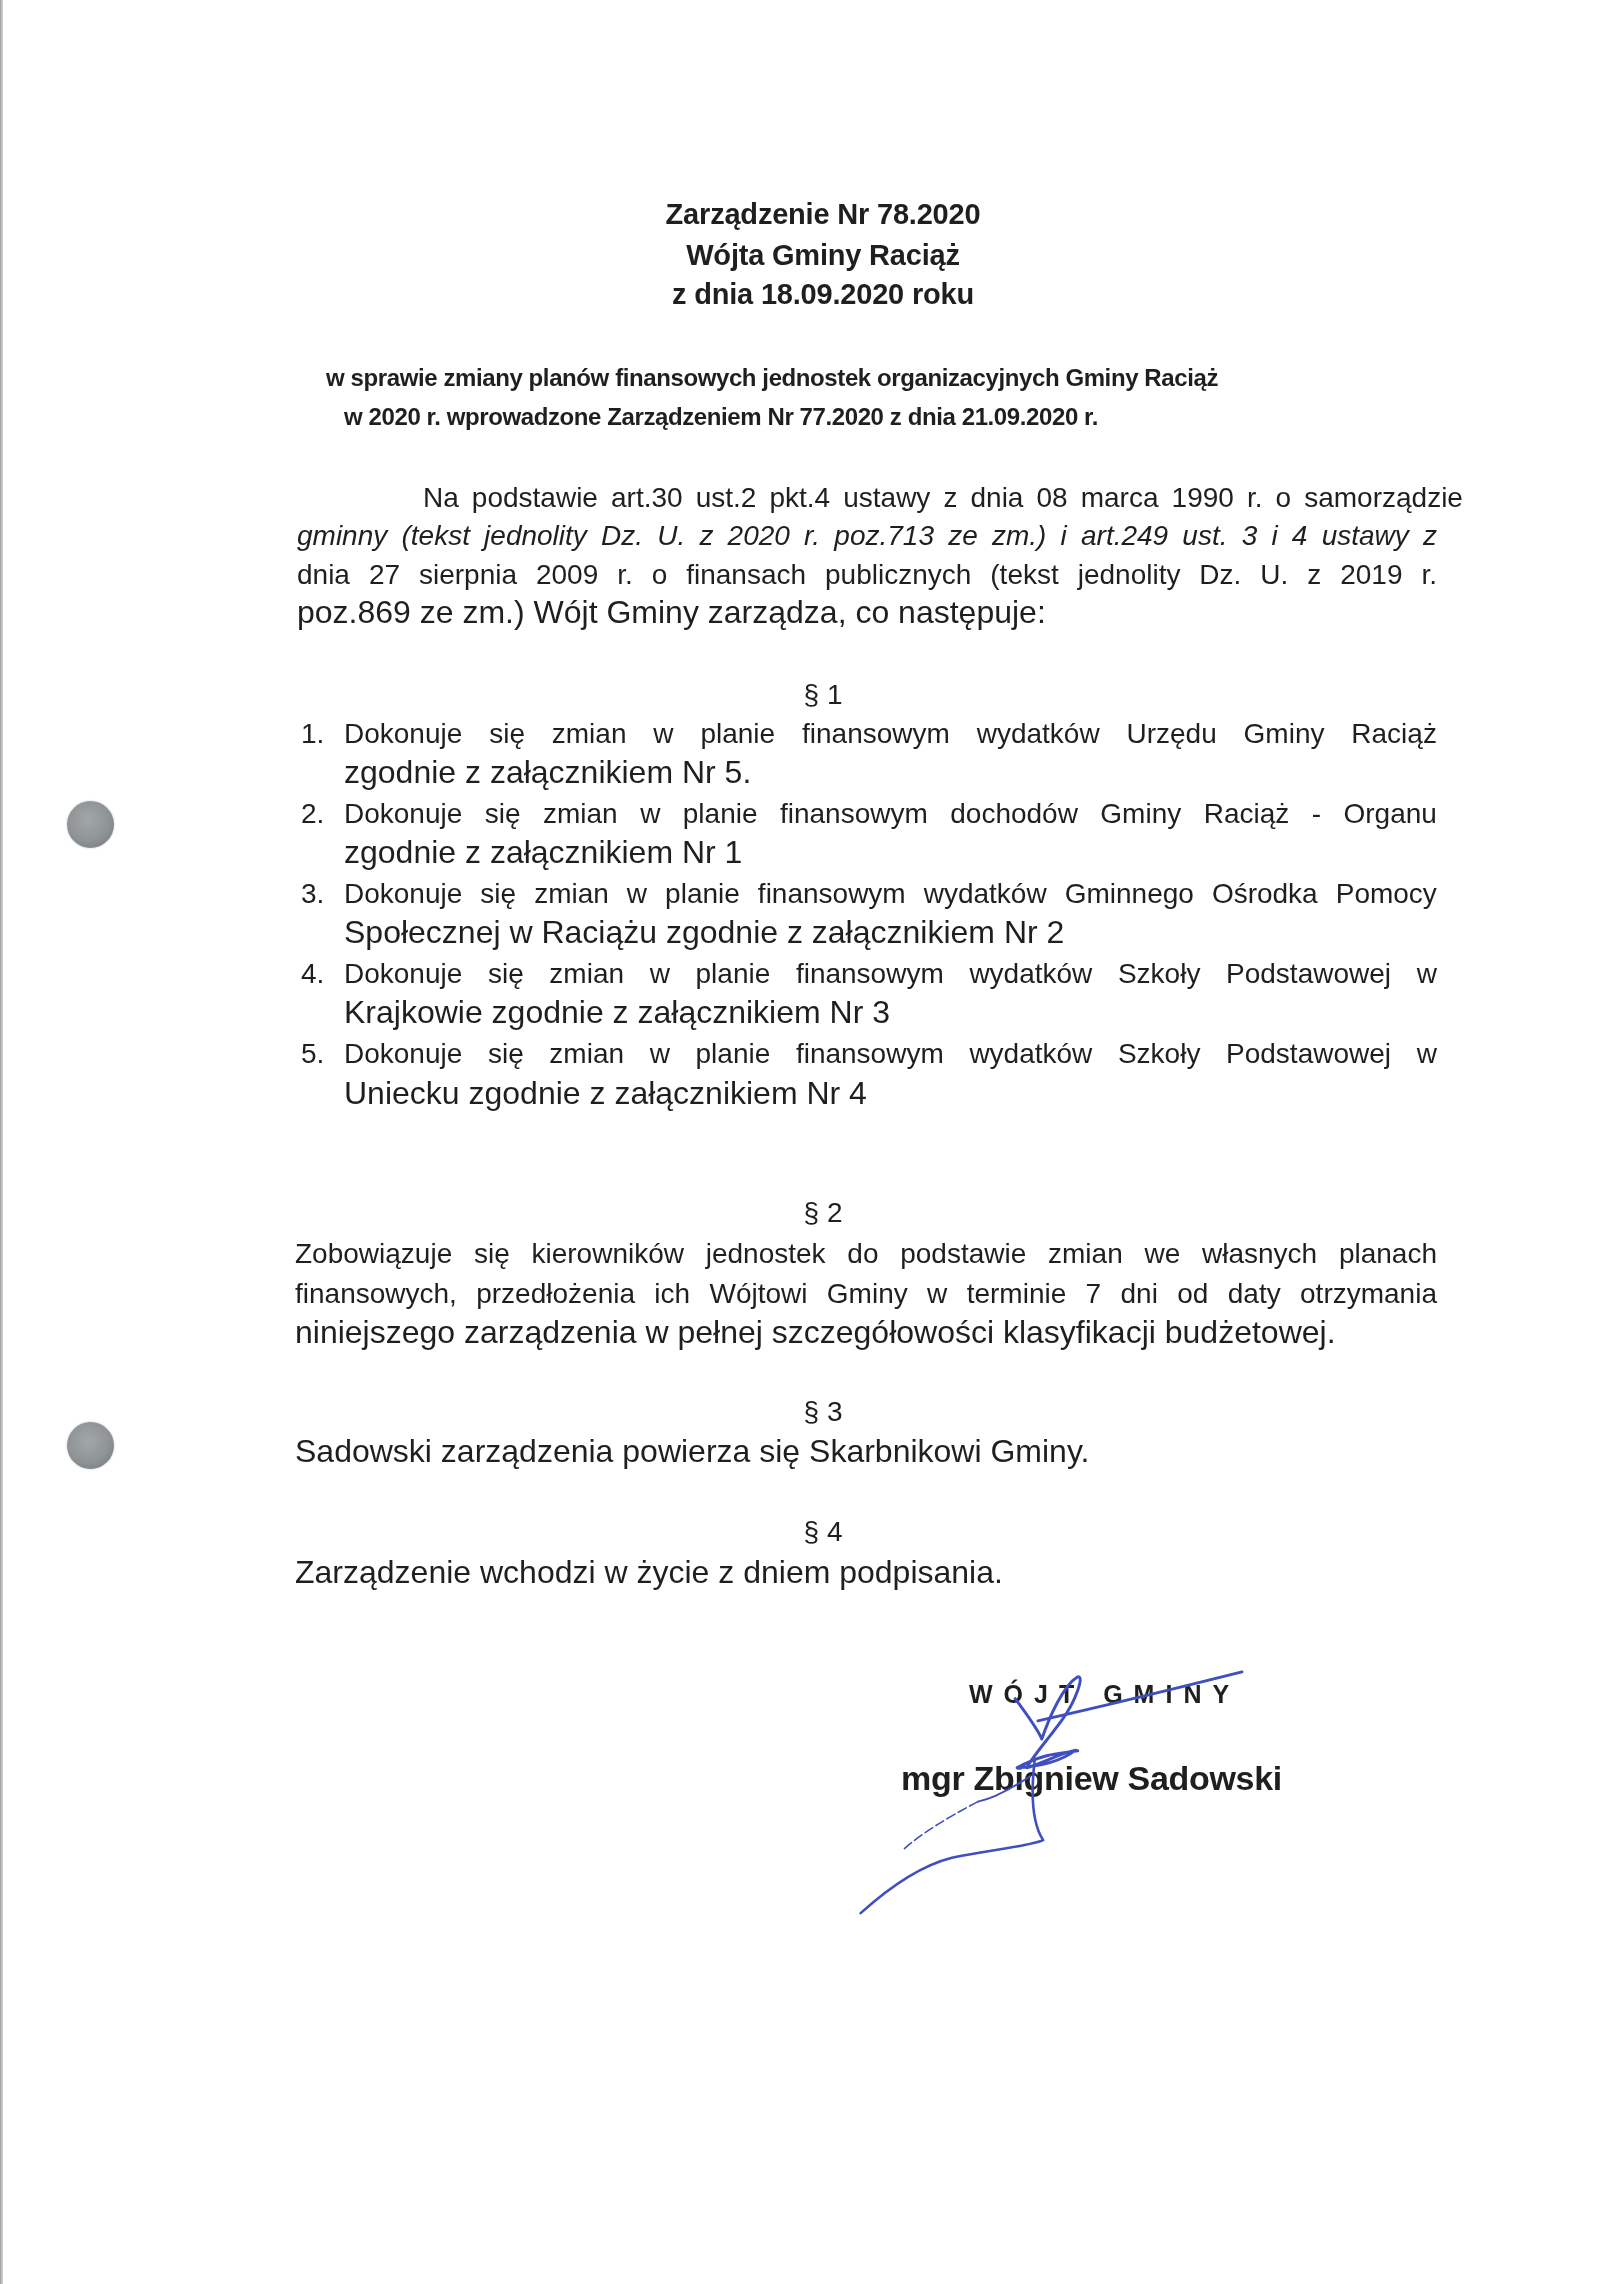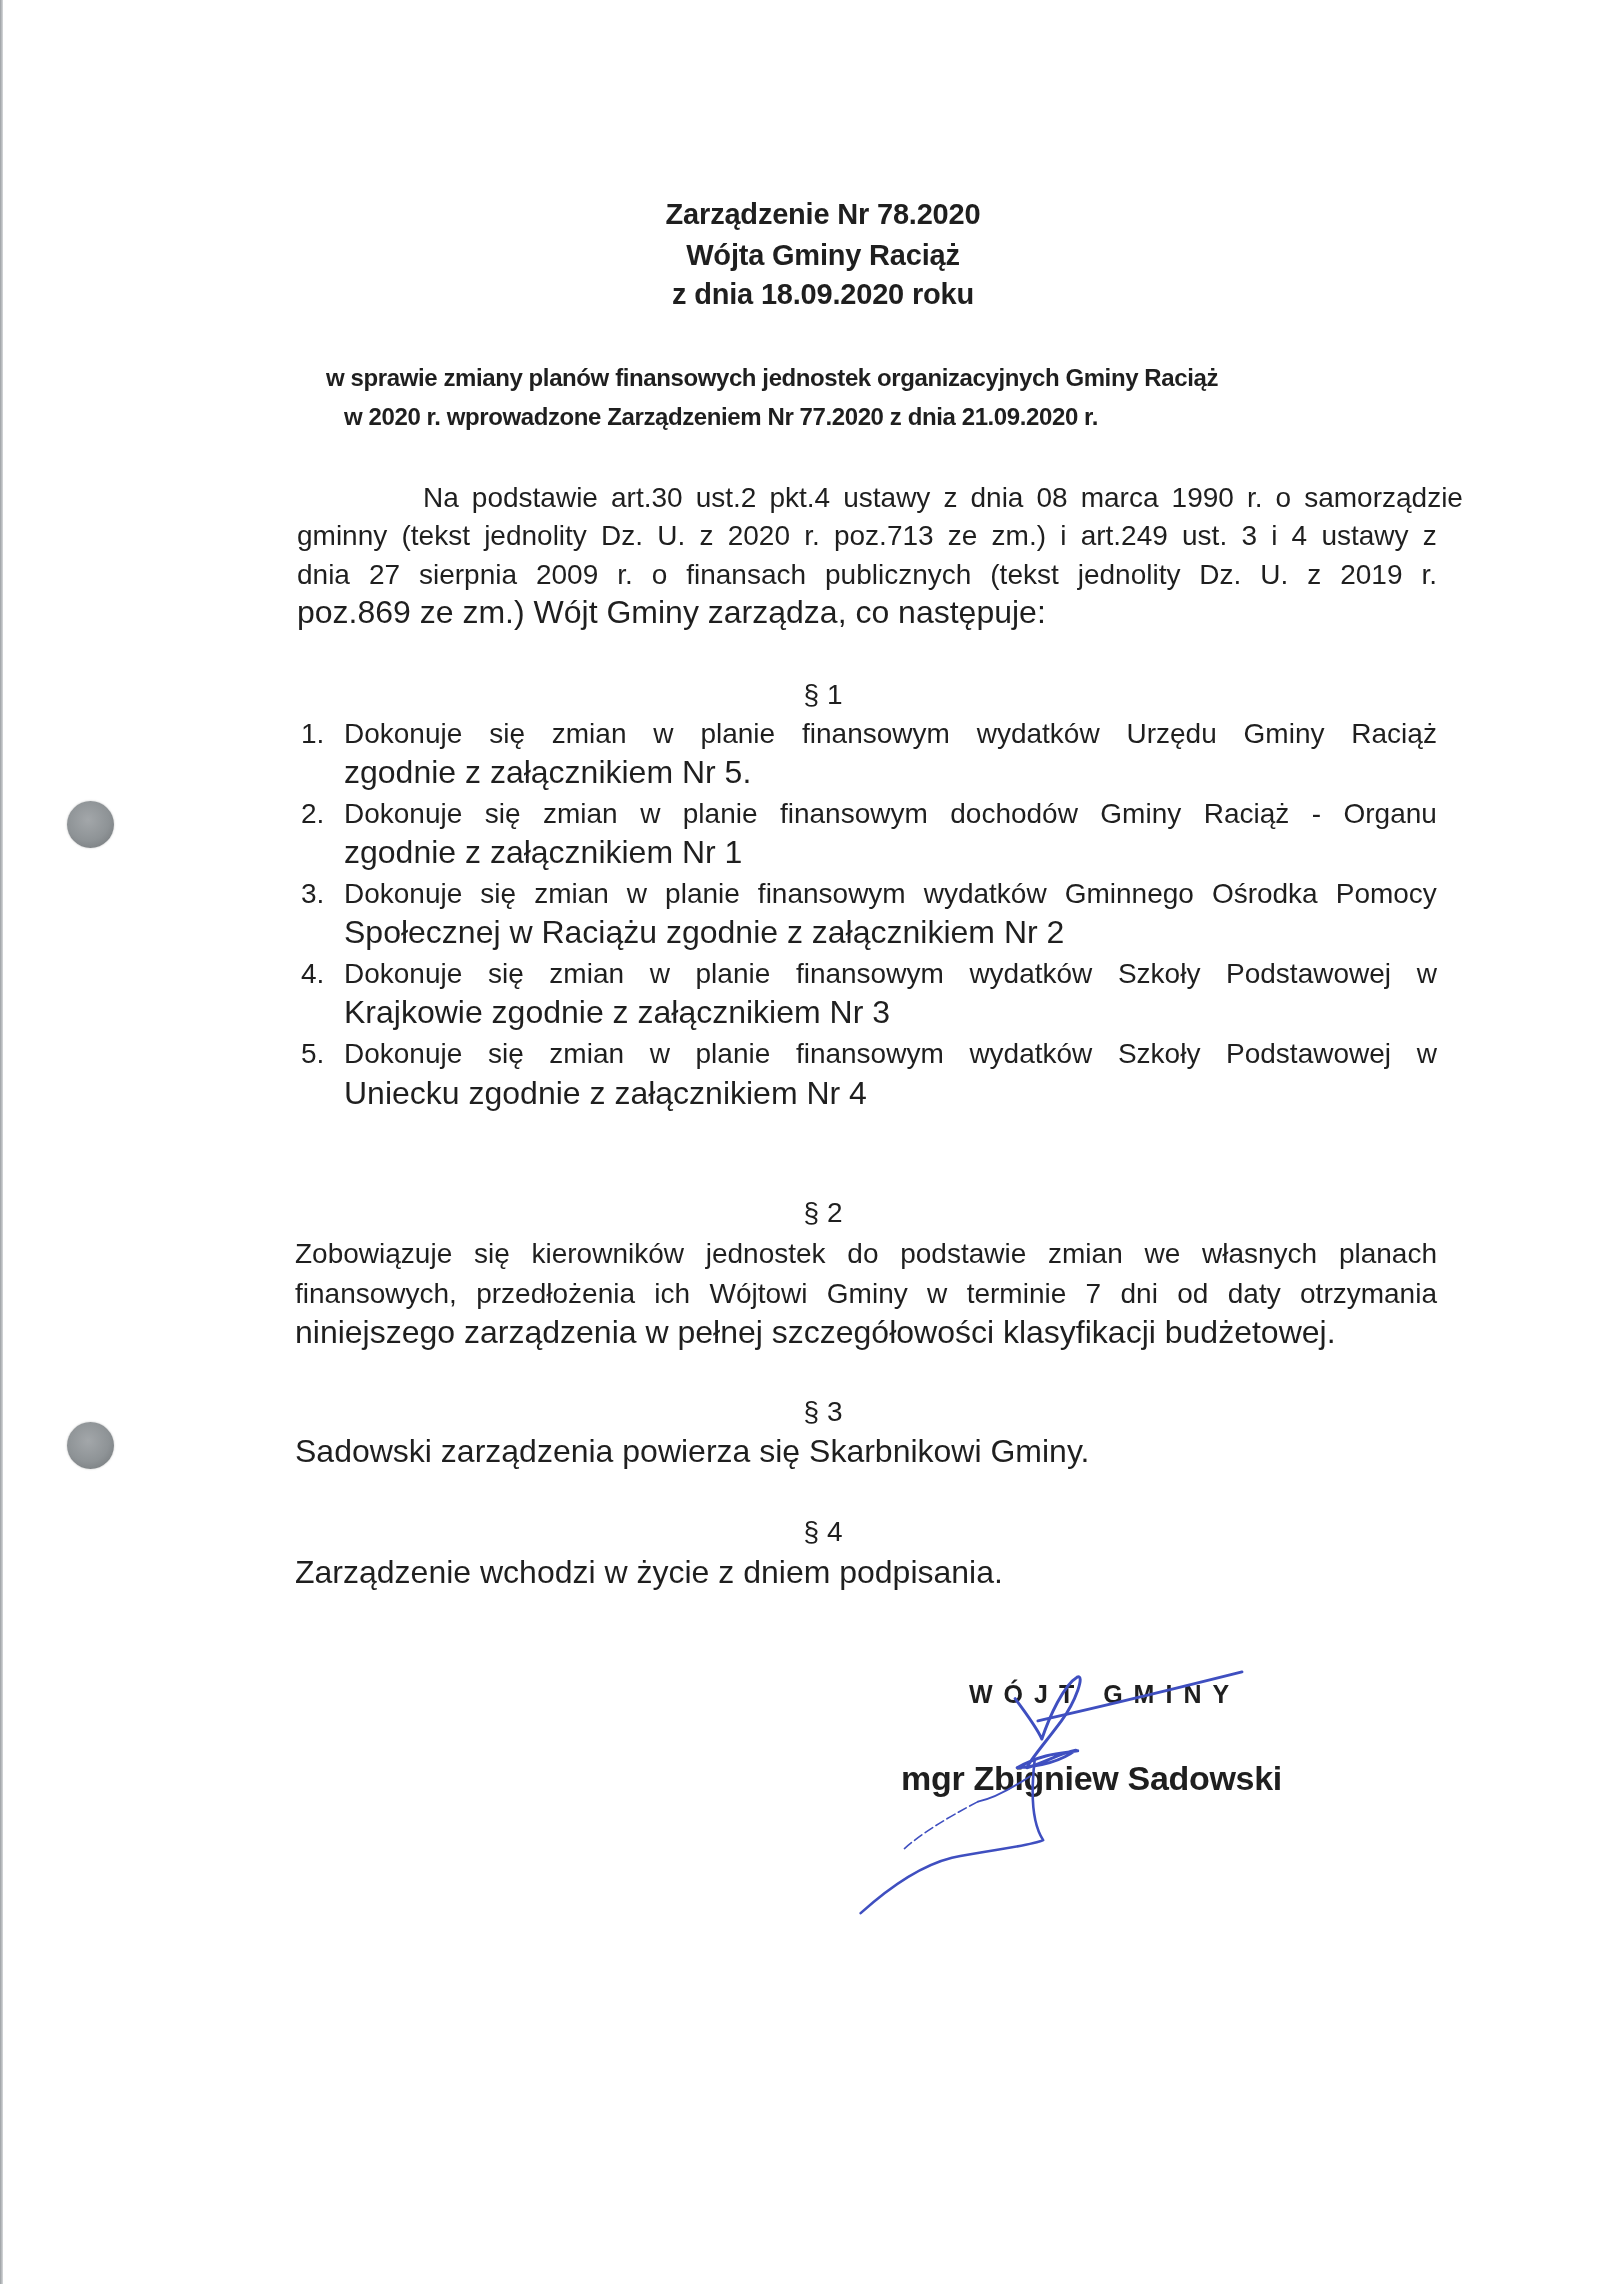--- a/index.html
+++ b/index.html
@@ -78,21 +78,21 @@
       <span>ustawy</span>
       <span>z</span>
       <span>dnia</span>
       <span>08</span>
       <span>marca</span>
       <span>1990</span>
       <span>r.</span>
       <span>o</span>
       <span>samorządzie</span>
     </div>
-  <div class="justified-line js" style="left:297px; width:1140px; top:516px;">
+  <div class="justified-line js" style="left:297px; width:1140px; top:516px;font-style:italic;">
       <span>gminny</span>
       <span>(tekst</span>
       <span>jednolity</span>
       <span>Dz.</span>
       <span>U.</span>
       <span>z</span>
       <span>2020</span>
       <span>r.</span>
       <span>poz.713</span>
       <span>ze</span>

